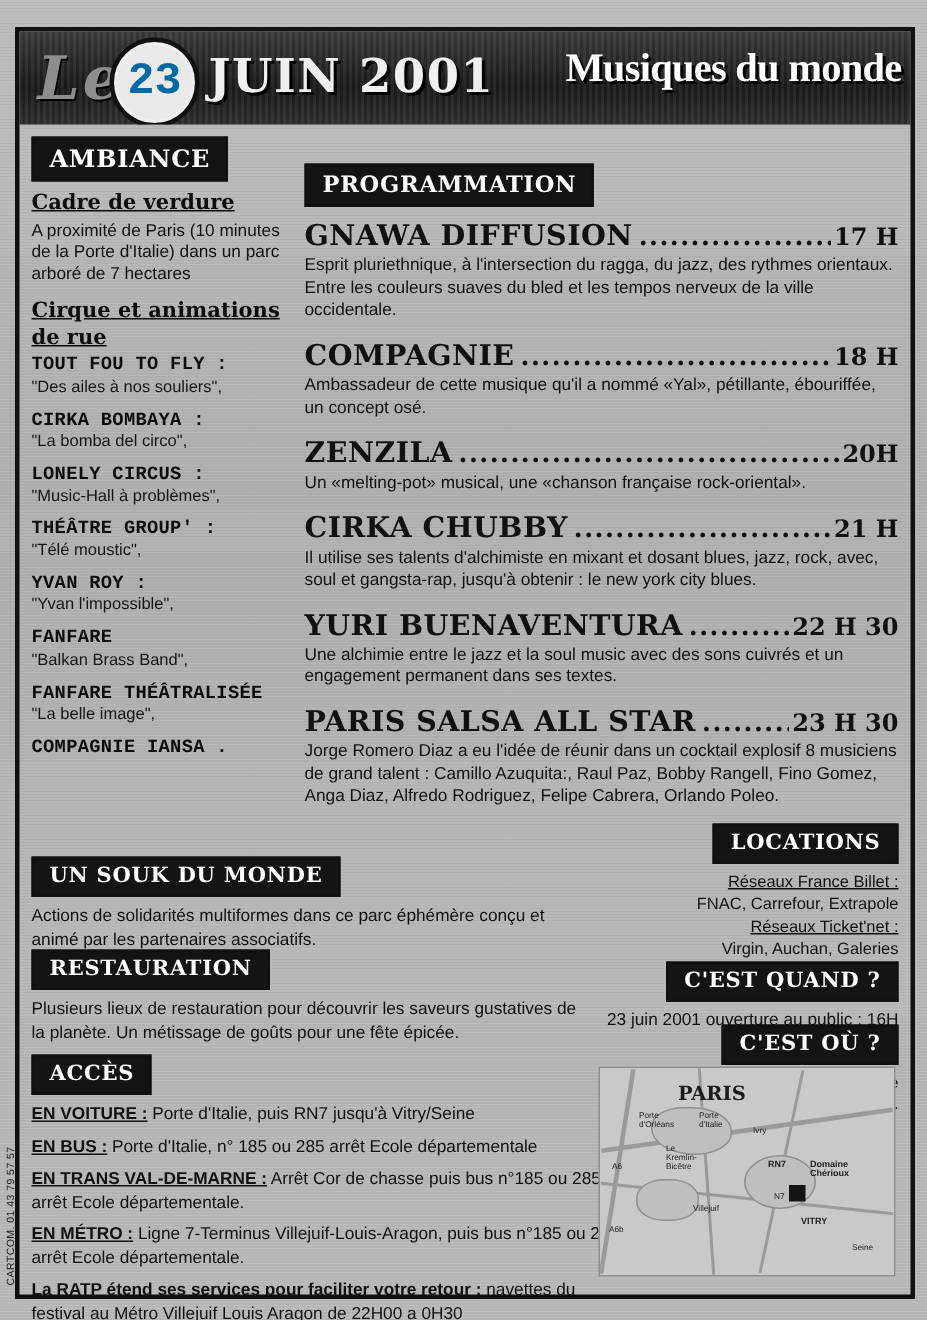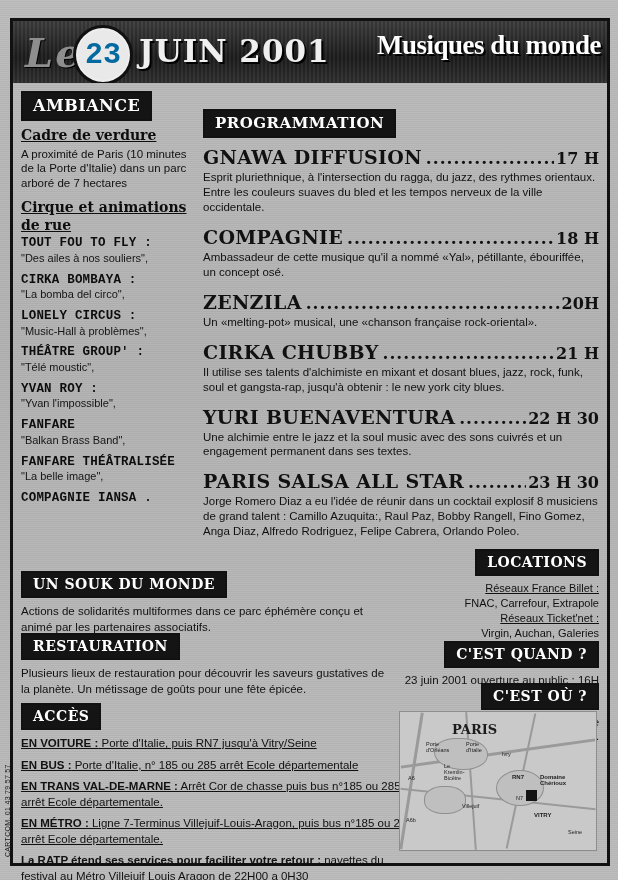--- a/index.html
+++ b/index.html
@@ -117,21 +117,21 @@
   
   .souk{position:absolute;left:8px;top:550px;width:370px;}
   .tab-souk{font-size:14px;}
   .blk-p{font-size:11.5px;line-height:1.35;color:#111;margin-top:6px;}
 
   .resto{position:absolute;left:8px;top:612px;width:370px;}
   .tab-resto{font-size:14px;}
 
   .acces{position:absolute;left:8px;top:682px;width:400px;}
   .tab-acces{font-size:14px;}
-  .acc-line{font-size:11.5px;line-height:1.35;color:#111;margin-top:6px;text-decoration:underline;}
+  .acc-line{font-size:11.5px;line-height:1.35;color:#111;margin-top:6px;}
   .acc-line .k{text-decoration:underline;font-weight:bold;}
 
   .locations{position:absolute;right:8px;top:528px;width:160px;text-align:right;}
   .tab-loc{font-size:14px;}
   .loc-body{font-size:11px;line-height:1.35;color:#111;margin-top:5px;}
   .loc-body .u{text-decoration:underline;}
 
   .quand{position:absolute;right:8px;top:620px;width:230px;text-align:right;}
   .tab-quand{font-size:14px;}
   .quand-body{font-size:11.5px;color:#111;margin-top:6px;}
@@ -261,21 +261,21 @@
           </div>
           <div class="prog-desc">Un «melting-pot» musical, une «chanson française rock-oriental».</div>
         </div>
 
         <div class="prog-item">
           <div class="prog-head">
             <span class="prog-name">CIRKA CHUBBY</span>
             <span class="dots">..................................................</span>
             <span class="prog-time">21 H</span>
           </div>
-          <div class="prog-desc">Il utilise ses talents d'alchimiste en mixant et dosant blues, jazz, rock, funk, soul et gangsta-rap, jusqu'à obtenir : le new york city blues.</div>
+          <div class="prog-desc">Il utilise ses talents d'alchimiste en mixant et dosant blues, jazz, rock, avec, soul et gangsta-rap, jusqu'à obtenir : le new york city blues.</div>
         </div>
 
         <div class="prog-item">
           <div class="prog-head">
             <span class="prog-name">YURI BUENAVENTURA</span>
             <span class="dots">..............................</span>
             <span class="prog-time">22 H 30</span>
           </div>
           <div class="prog-desc">Une alchimie entre le jazz et la soul music avec des sons cuivrés et un engagement permanent dans ses textes.</div>
         </div>

